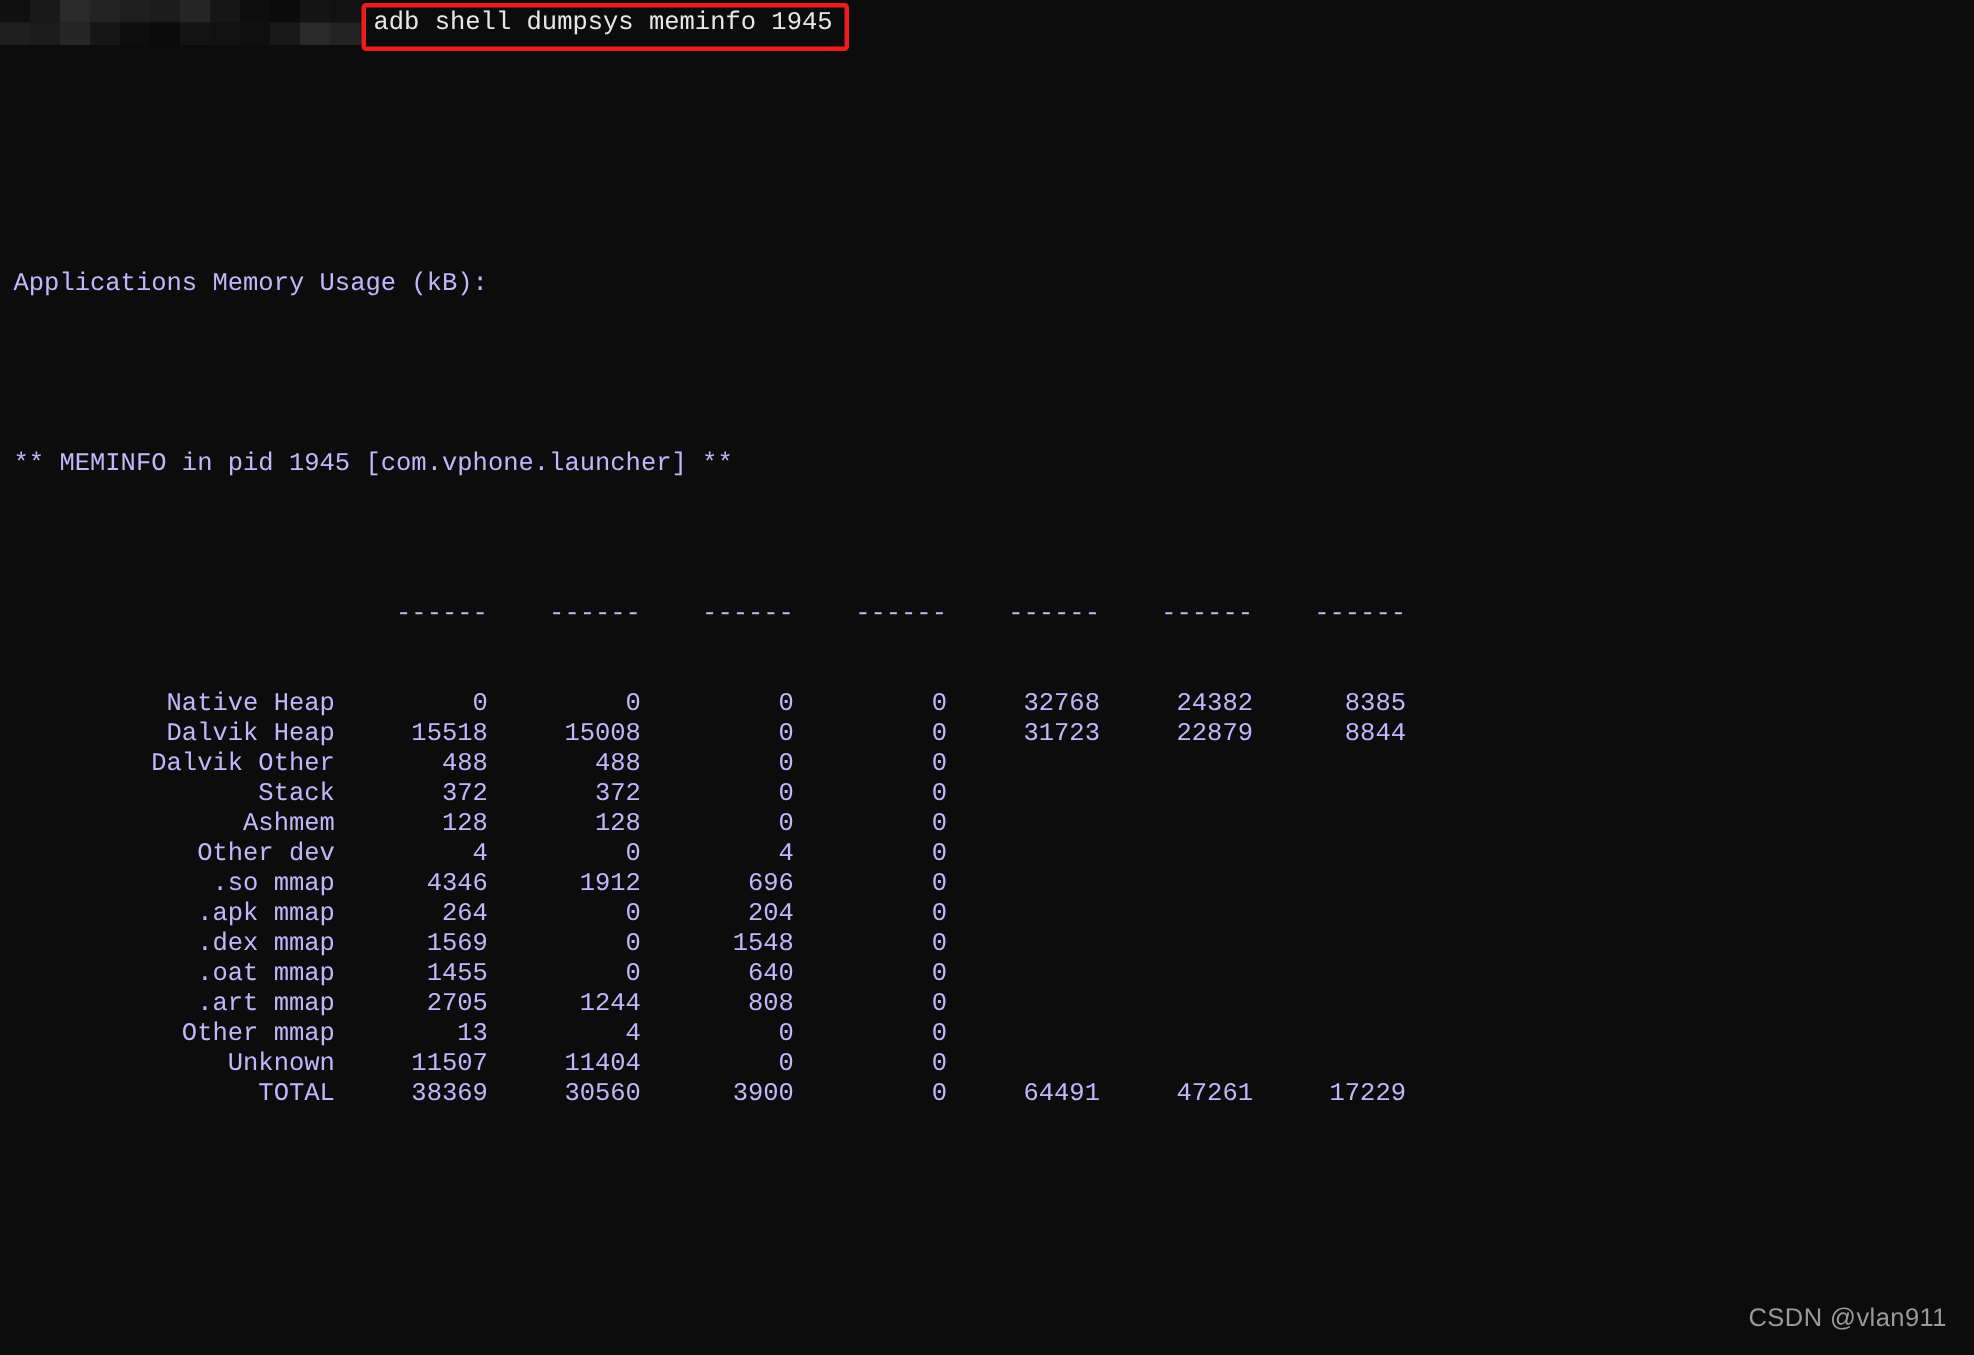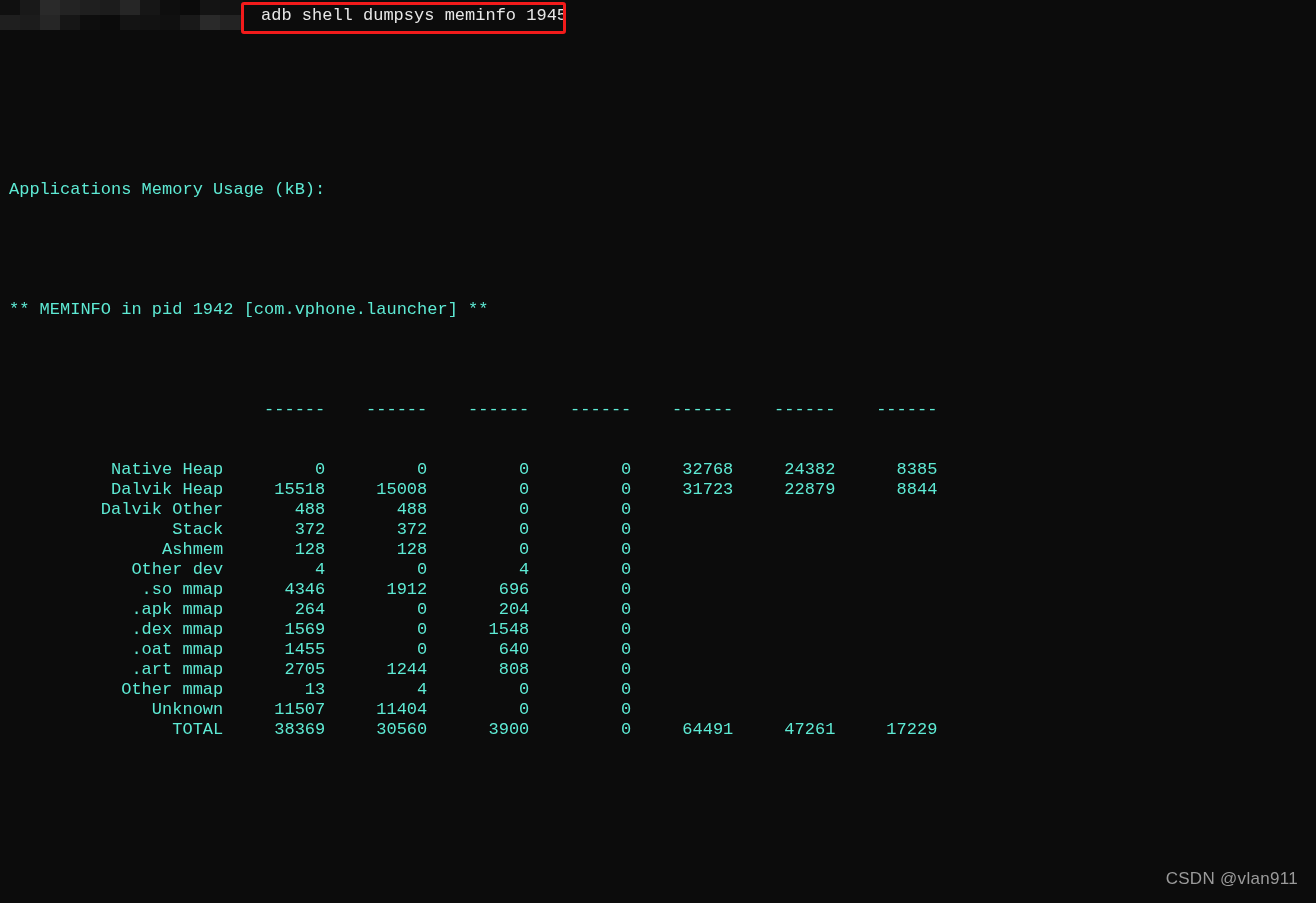--- a/index.html
+++ b/index.html
@@ -33,21 +33,21 @@
     box-sizing: border-box;
   }
 
   .line {
     height: 20px;
     line-height: 20px;
     white-space: pre;
     display: block;
     padding-left: 9px;
     font-size: 17px;
-    color: #5eead4;
+    color: #c4b5fd;
   }
 
   .blank { height: 20px; display: block; }
 
   
   #mosaic {
     position: absolute;
     left: 0px;
     top: 0px;
     width: 243px;
@@ -80,21 +80,20 @@
     position: absolute;
     left: 249px;
     top: 3px;
     height: 26px;
     line-height: 26px;
     font-family: "Liberation Mono", "DejaVu Sans Mono", monospace;
     font-size: 17px;
     color: #e8e8e8;
     white-space: pre;
     z-index: 6;
-    margin-left: 12px;
   }
 
   #watermark {
     position: absolute;
     right: 18px;
     bottom: 14px;
     color: #9a9a9a;
     font-family: Liberation Sans, sans-serif;
     font-size: 17px;
     letter-spacing: 0.3px;
@@ -105,21 +104,21 @@
 <body>
 
 <div id="terminal">
 
   
   <span class="line blank"></span>
 
   
   <span class="line">Applications Memory Usage (kB):</span>
   <span class="line blank"></span>
-  <span class="line">** MEMINFO in pid 1942 [com.vphone.launcher] **</span>
+  <span class="line">** MEMINFO in pid 1945 [com.vphone.launcher] **</span>
 
   
   <span class="line" id="mi-sep">                         ------    ------    ------    ------    ------    ------    ------</span>
   <span id="mi-rows"><span class="line">          Native Heap         0         0         0         0     32768     24382      8385</span><span class="line">          Dalvik Heap     15518     15008         0         0     31723     22879      8844</span><span class="line">         Dalvik Other       488       488         0         0                              </span><span class="line">                Stack       372       372         0         0                              </span><span class="line">               Ashmem       128       128         0         0                              </span><span class="line">            Other dev         4         0         4         0                              </span><span class="line">             .so mmap      4346      1912       696         0                              </span><span class="line">            .apk mmap       264         0       204         0                              </span><span class="line">            .dex mmap      1569         0      1548         0                              </span><span class="line">            .oat mmap      1455         0       640         0                              </span><span class="line">            .art mmap      2705      1244       808         0                              </span><span class="line">           Other mmap        13         4         0         0                              </span><span class="line">              Unknown     11507     11404         0         0                              </span><span class="line">                TOTAL     38369     30560      3900         0     64491     47261     17229</span></span>
 
   
 
   
   
   

